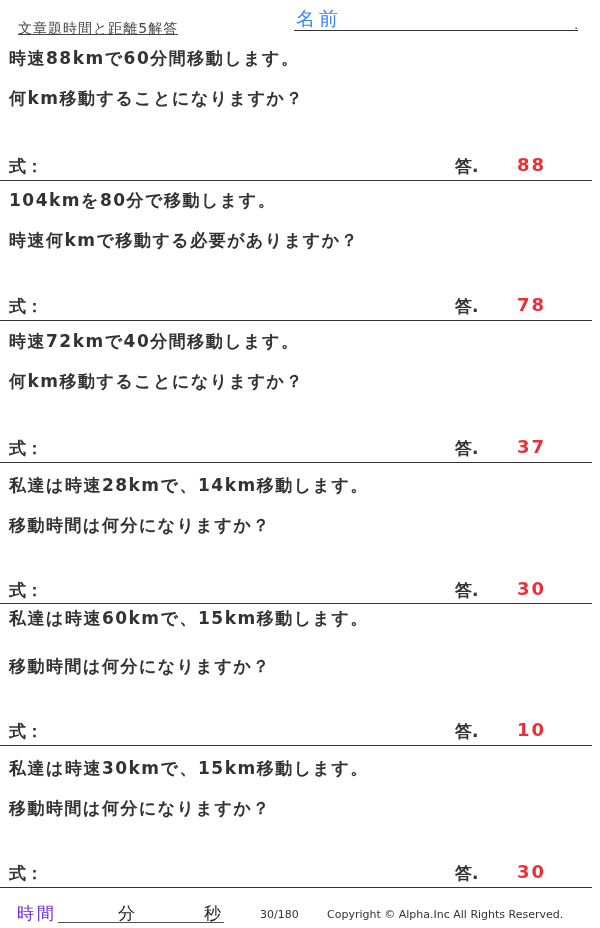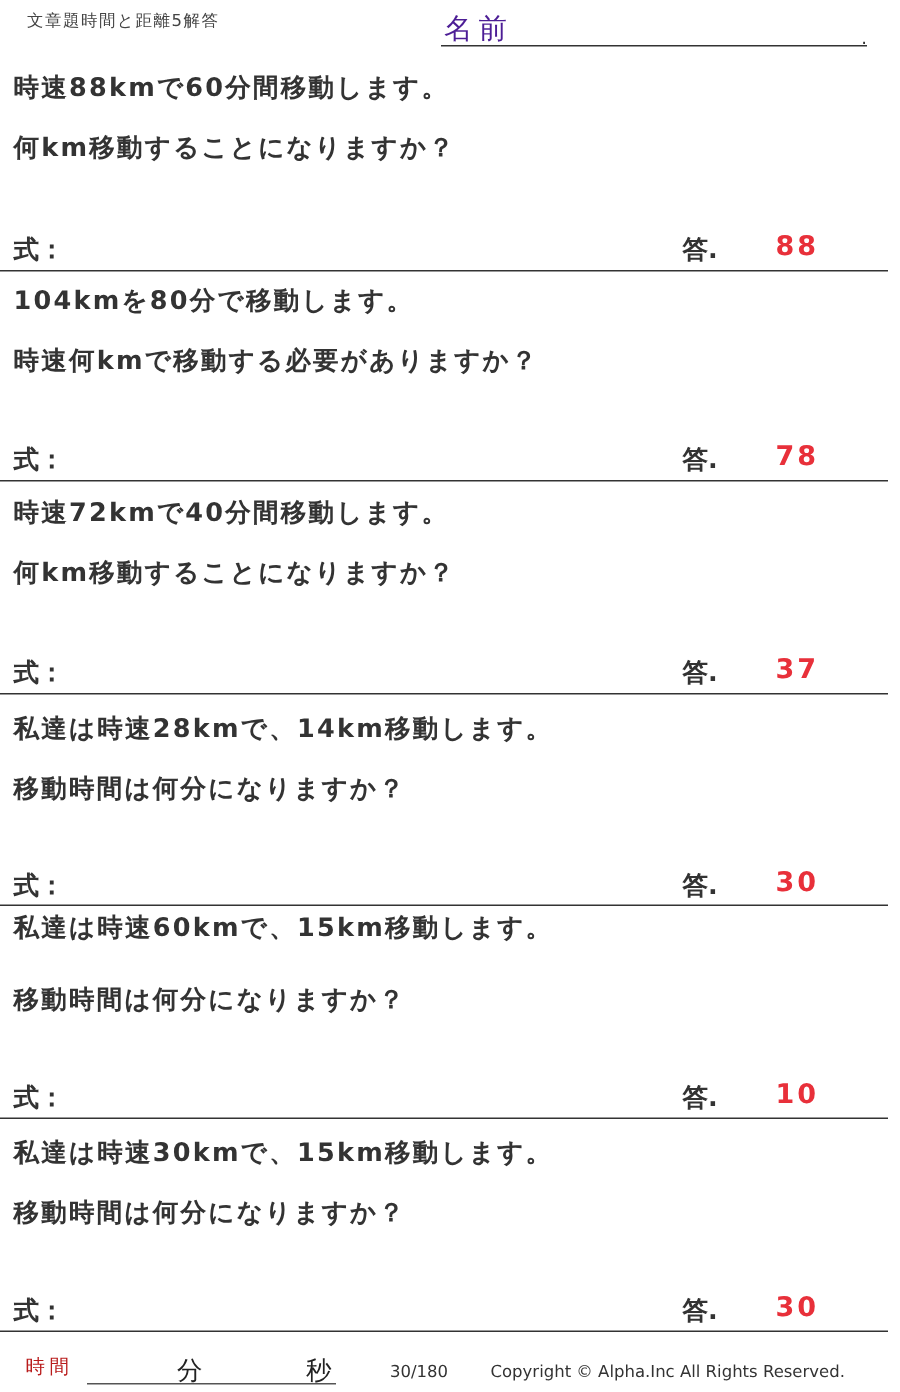--- a/index.html
+++ b/index.html
@@ -2,29 +2,29 @@
 <html><head>
 <meta charset="utf-8">
 <style>
   html, body { margin: 0; padding: 0; background: #ffffff; }
   body {
     width: 600px; height: 928px; position: relative; overflow: hidden;
     font-family: "DejaVu Sans", "Liberation Sans", sans-serif;
     color: #333333;
   }
   .header-title {
-    position: absolute; left: 18px; top: 6px;
-    font-size: 11px; color: #444; letter-spacing: 1px;
+    position: absolute; left: 18px; top: 20px;
+    font-size: 14px; color: #444; letter-spacing: 1px; text-decoration: underline;
   }
   .name-area {
     position: absolute; left: 294px; top: 8px; width: 284px; height: 22px;
     border-bottom: 1.5px solid #333;
   }
   .name-label {
-    position: absolute; left: 2px; top: -2px; font-size: 19px; letter-spacing: 4px; color: #4c1d95;
+    position: absolute; left: 2px; top: -2px; font-size: 19px; letter-spacing: 4px; color: #3b82f6;
   }
   .name-dot {
     position: absolute; right: 0; bottom: -2px; font-size: 12px; color: #333;
   }
   .problem {
     position: absolute; left: 0; width: 592px;
     border-bottom: 1.5px solid #333;
     font-weight: bold;
   }
   .q-line {
@@ -36,21 +36,21 @@
   .answer-label {
     position: absolute; left: 455px; font-size: 17px; color: #333;
   }
   .answer-value {
     position: absolute; left: 497px; font-size: 18px; color: #e8303a; letter-spacing: 2px; margin-left: 20px;
   }
   .footer {
     position: absolute; left: 0; top: 898px; width: 600px; height: 30px;
   }
   .time-label {
-    position: absolute; left: 17px; top: 4px; font-size: 13px; color: #b91c1c; letter-spacing: 3px;
+    position: absolute; left: 17px; top: 4px; font-size: 17px; color: #6d28d9; letter-spacing: 3px;
   }
   .time-line {
     position: absolute; left: 58px; top: 24px; width: 166px; border-bottom: 1.5px solid #555;
   }
   .min-label { position: absolute; left: 118px; top: 4px; font-size: 17px; color: #222; }
   .sec-label { position: absolute; left: 204px; top: 4px; font-size: 17px; color: #222; }
   .page-num {
     position: absolute; left: 260px; top: 10px; font-size: 11px; color: #333;
   }
   .copyright {

